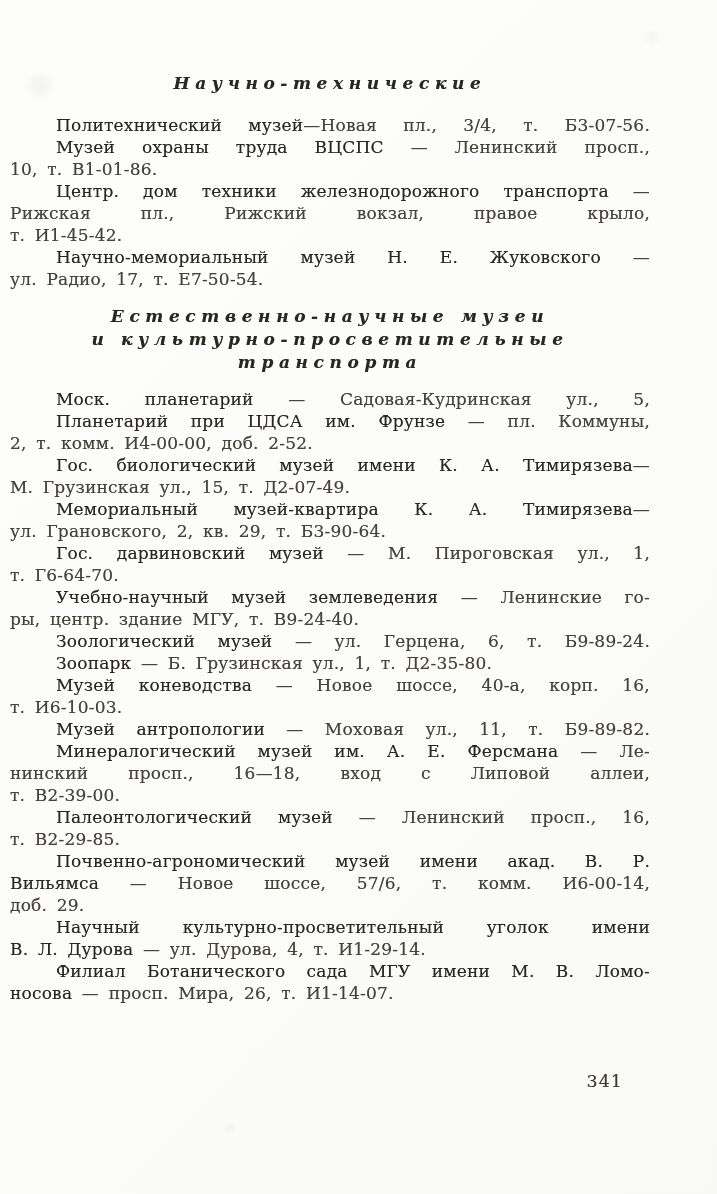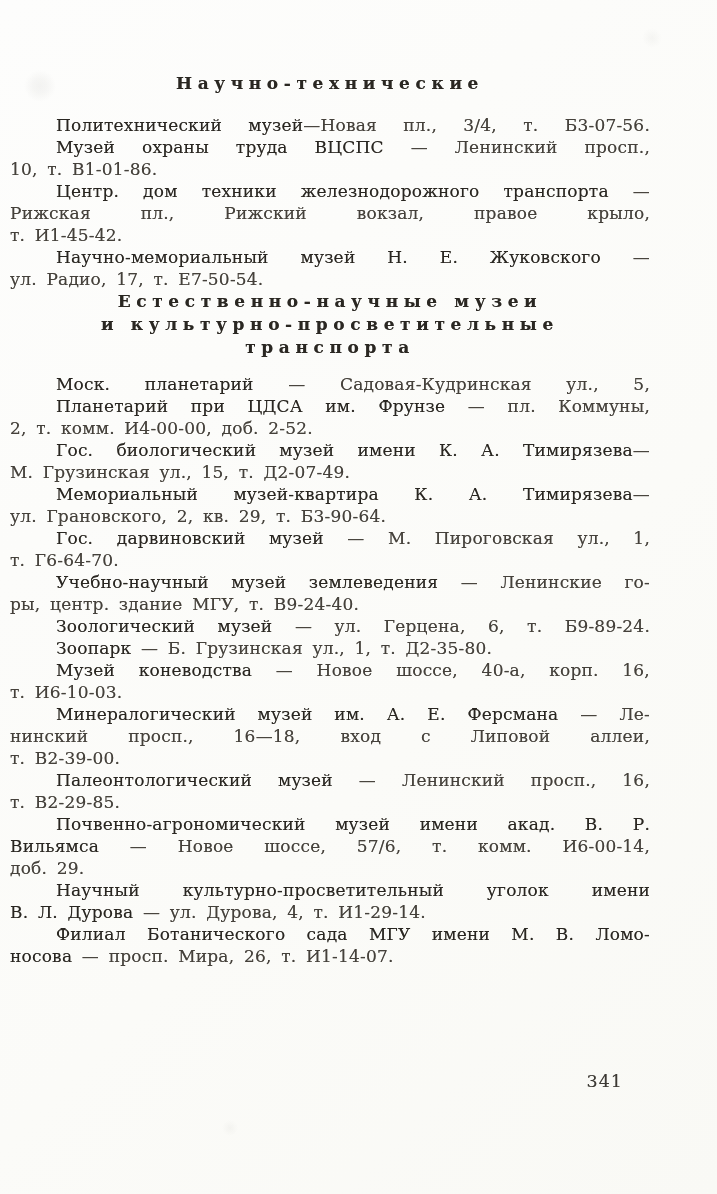--- a/index.html
+++ b/index.html
@@ -33,22 +33,24 @@
     text-shadow: 0 0 0.6px rgba(70,65,58,0.55);
   }
   .heading {
     text-align: center;
     font-weight: bold;
     color: #2a2722;
     font-size: 17px;
     line-height: 23px;
     letter-spacing: 0.33em;
     margin-bottom: 19px;
+    font-style: italic;
   }
   .heading.second {
+    margin-top: 15px;
     margin-bottom: 14px;
   }
   .entries {
     width: 640px;
   }
   .line {
     line-height: 22px;
     letter-spacing: 0.2px;
     word-spacing: 4px;
     text-align: left;
@@ -110,20 +112,21 @@
         <div class="line indent just"><span class="run-b">Мемориальный музей-квартира К. А. Тимирязева</span><span class="run-r">—</span></div>
         <div class="line"><span class="run-r">ул. Грановского, 2, кв. 29, т. Б3-90-64.</span></div>
         <div class="line indent just"><span class="run-b">Гос. дарвиновский музей</span><span class="run-r"> — М. Пироговская ул., 1,</span></div>
         <div class="line"><span class="run-r">т. Г6-64-70.</span></div>
         <div class="line indent just"><span class="run-b">Учебно-научный музей землеведения</span><span class="run-r"> — Ленинские го-</span></div>
         <div class="line"><span class="run-r">ры, центр. здание МГУ, т. В9-24-40.</span></div>
         <div class="line indent just"><span class="run-b">Зоологический музей</span><span class="run-r"> — ул. Герцена, 6, т. Б9-89-24.</span></div>
         <div class="line indent"><span class="run-b">Зоопарк</span><span class="run-r"> — Б. Грузинская ул., 1, т. Д2-35-80.</span></div>
         <div class="line indent just"><span class="run-b">Музей коневодства</span><span class="run-r"> — Новое шоссе, 40-а, корп. 16,</span></div>
         <div class="line"><span class="run-r">т. И6-10-03.</span></div>
+        <div class="line indent just"><span class="run-b">Музей антропологии</span><span class="run-r"> — Моховая ул., 11, т. Б9-89-82.</span></div>
         <div class="line indent just"><span class="run-b">Минералогический музей им. А. Е. Ферсмана</span><span class="run-r"> — Ле-</span></div>
         <div class="line just"><span class="run-r">нинский просп., 16—18, вход с Липовой аллеи,</span></div>
         <div class="line"><span class="run-r">т. В2-39-00.</span></div>
         <div class="line indent just"><span class="run-b">Палеонтологический музей</span><span class="run-r"> — Ленинский просп., 16,</span></div>
         <div class="line"><span class="run-r">т. В2-29-85.</span></div>
         <div class="line indent just"><span class="run-b">Почвенно-агрономический музей имени акад. В. Р.</span></div>
         <div class="line just"><span class="run-b">Вильямса</span><span class="run-r"> — Новое шоссе, 57/6, т. комм. И6-00-14,</span></div>
         <div class="line"><span class="run-r">доб. 29.</span></div>
         <div class="line indent just"><span class="run-b">Научный культурно-просветительный уголок имени</span></div>
         <div class="line"><span class="run-b">В. Л. Дурова</span><span class="run-r"> — ул. Дурова, 4, т. И1-29-14.</span></div>

